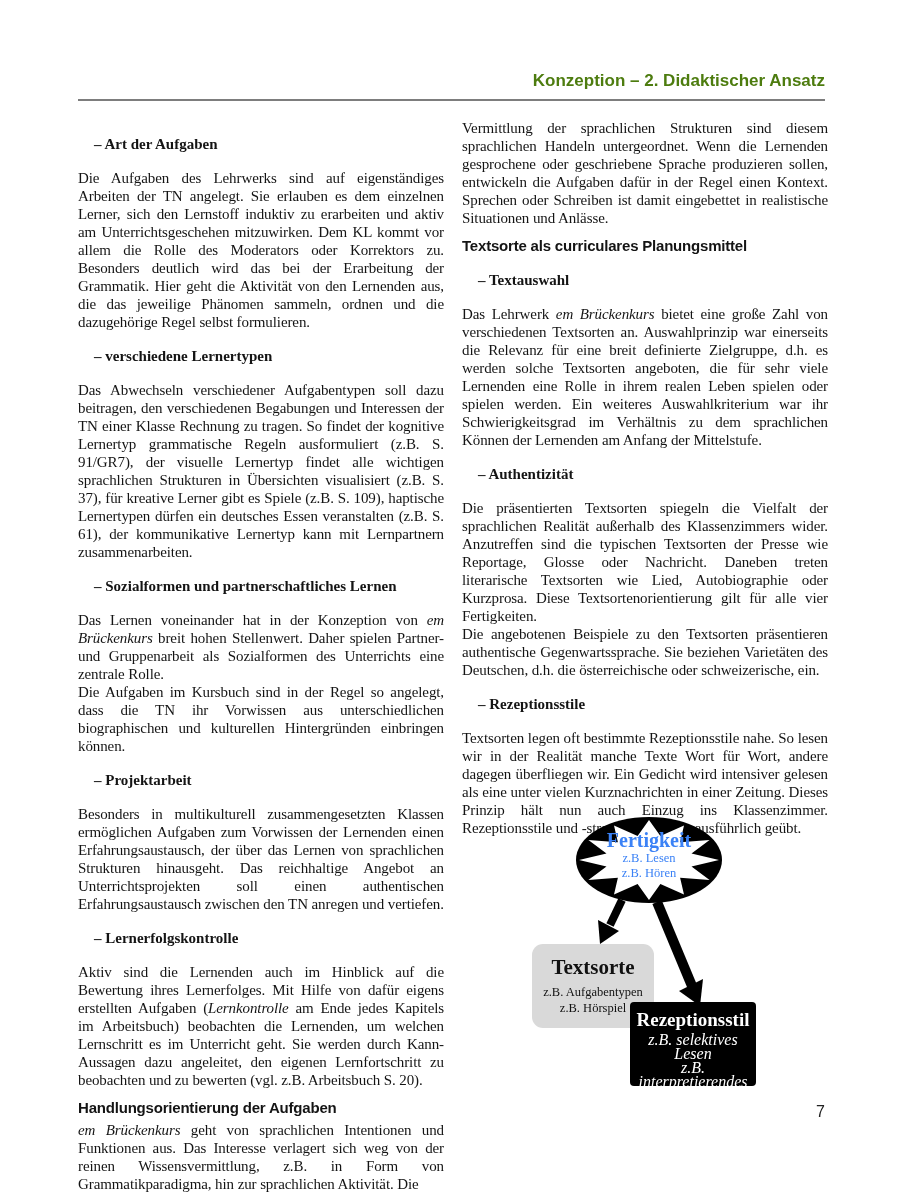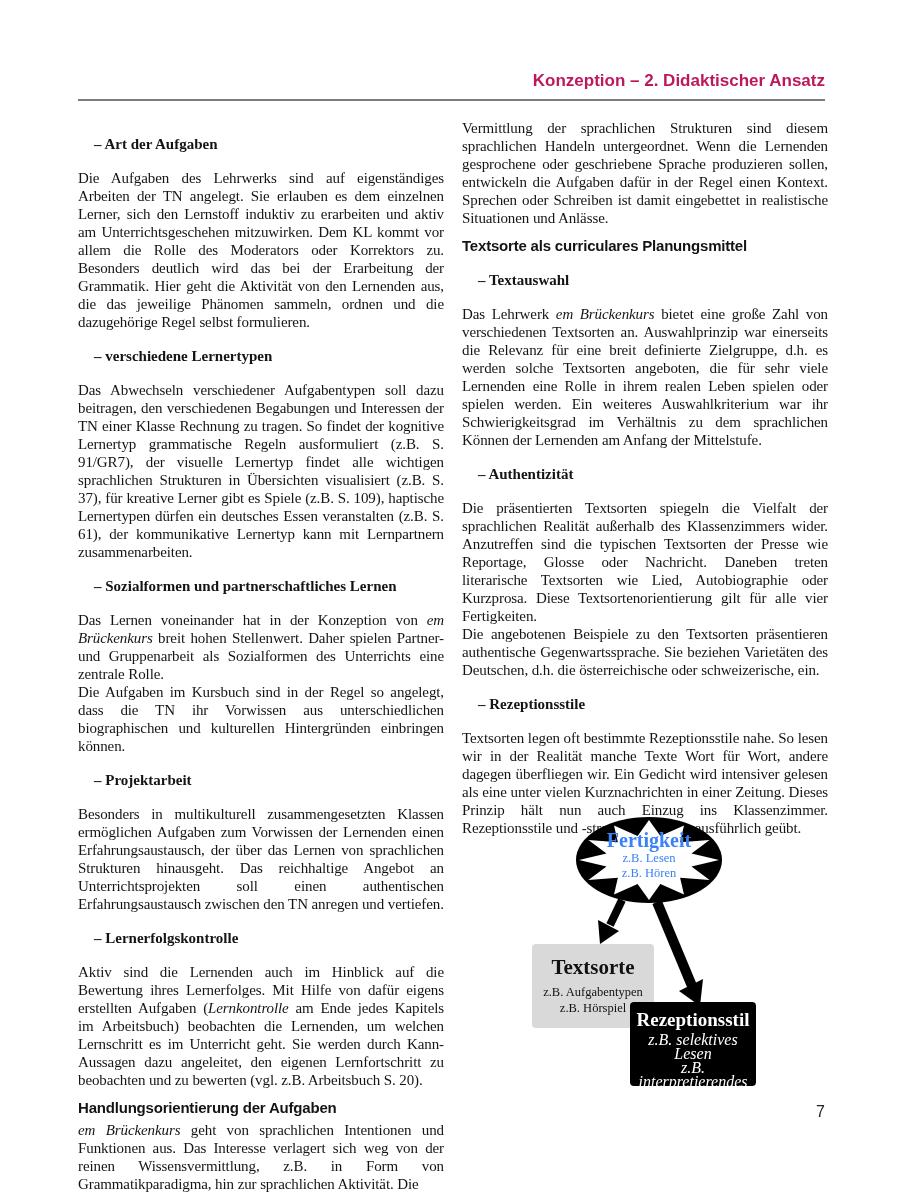--- a/index.html
+++ b/index.html
@@ -1,37 +1,37 @@
 <!DOCTYPE html>
 <html><head>
 <meta charset="utf-8">
 <style>
   html,body{margin:0;padding:0;background:#fff;}
   .page{position:relative;width:900px;height:1201px;background:#ffffff;overflow:hidden;
         font-family:"Liberation Serif",serif;color:#141414;}
   .header-title{position:absolute;left:78px;top:71px;width:747px;text-align:right;
-        font-family:"Liberation Sans",sans-serif;font-weight:700;font-size:17px;color:#be185d;}
+        font-family:"Liberation Sans",sans-serif;font-weight:700;font-size:17px;color:#4d7c0f;}
   .header-rule{position:absolute;left:78px;top:99px;width:747px;height:2px;background:#7d7d7d;}
   .col{position:absolute;top:119px;width:366px;}
   .col-left{left:78px;}
   .col-right{left:462px;}
   .p{font-size:15px;line-height:18px;text-align:justify;letter-spacing:-0.1px;margin:0;}
   .p i{font-style:italic;}
   .h-dash{font-size:15px;line-height:18px;font-weight:700;margin:16px;}
   .h-sans{font-family:"Liberation Sans",sans-serif;font-weight:700;font-size:15px;
         line-height:18px;letter-spacing:-0.2px;margin:10px 0 4px 0;}
   .diagram{position:absolute;left:530px;top:816px;width:340px;height:282px;}
   .arrows{position:absolute;left:0;top:0;}
   .node-fertigkeit{position:absolute;left:45px;top:0;width:148px;height:88px;}
   .burst-svg{position:absolute;left:0;top:0;}
   .burst-text{position:absolute;left:0;top:13px;width:148px;text-align:center;color:#3b82f6;}
   .burst-title{font-size:20px;font-weight:700;line-height:22px;}
   .burst-sub{font-size:12.5px;line-height:15px;}
   .node-textsorte{position:absolute;left:2px;top:128px;width:122px;height:84px;
-        background:#d9d9d9;border-radius:4px;text-align:center;color:#111;}
+        background:#d9d9d9;border-radius:11px;text-align:center;color:#111;}
   .gray-title{font-size:21px;font-weight:600;line-height:24px;margin-top:11px;}
   .gray-sub{font-size:12.5px;line-height:16px;}
   .gray-sub.first{margin-top:5px;}
   .node-rezeption{position:absolute;left:100px;top:186px;width:126px;height:84px;
         background:#000;border-radius:4px;text-align:center;color:#fff;}
   .black-title{font-size:19px;font-weight:700;line-height:21px;margin-top:7px;}
   .black-sub{font-size:16px;line-height:14px;font-style:italic;}
   .black-sub.first{margin-top:3px;}
   .page-number{position:absolute;left:78px;top:1103px;width:747px;text-align:right;
         font-family:"Liberation Sans",sans-serif;font-size:16px;color:#222;}

